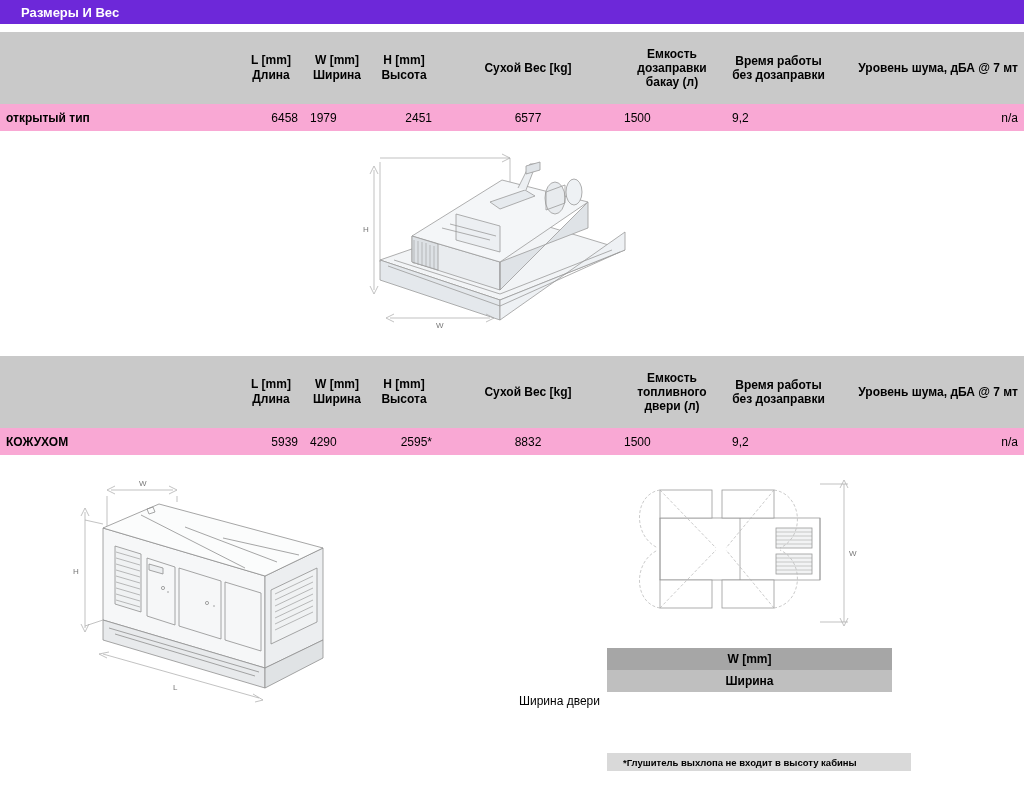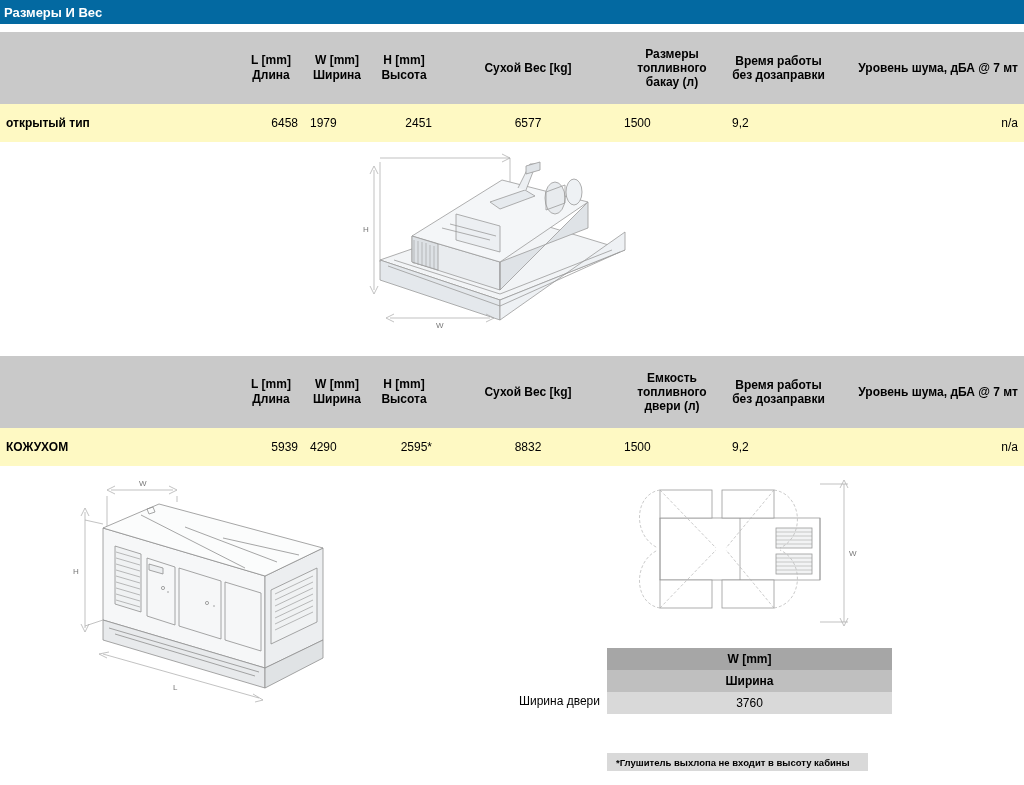--- a/index.html
+++ b/index.html
@@ -17,27 +17,27 @@
     overflow: hidden;
   }
 
   
   .title-bar {
     position: absolute;
     left: 0;
     top: 0;
     width: 1024px;
     height: 24px;
-    background: #0369a1;
+    background: #6d28d9;
     color: #ffffff;
     font-weight: bold;
     font-size: 13px;
     display: flex;
     align-items: center;
-    padding-left: 4px;
+    padding-left: 21px;
     box-sizing: border-box;
   }
 
   
   .spec-table {
     position: absolute;
     left: 0;
     width: 1024px;
     border-collapse: collapse;
     table-layout: fixed;
@@ -49,22 +49,22 @@
   .spec-table .hdr-row th {
     background: #c9c9c9;
     height: 72px;
     vertical-align: middle;
     font-size: 12px;
     font-weight: bold;
     padding: 2px 6px;
     box-sizing: border-box;
   }
   .spec-table .val-row td {
-    background: #fef9c3;
-    height: 38px;
+    background: #f9a8d4;
+    height: 27px;
     font-size: 12px;
     font-weight: normal;
     padding: 0 6px;
     box-sizing: border-box;
     vertical-align: middle;
   }
   .spec-table .val-row td.rowlabel {
     font-weight: bold;
   }
   .c-blank { width: 238px; }
@@ -108,28 +108,28 @@
     text-align: right;
     font-weight: normal;
     font-size: 12px;
   }
 
   
   .footnote {
     position: absolute;
     left: 607px;
     top: 753px;
-    width: 261px;
+    width: 304px;
     height: 18px;
     background: #d9d9d9;
     font-size: 9.5px;
     font-weight: bold;
     display: flex;
     align-items: center;
-    padding-left: 9px;
+    padding-left: 16px;
     box-sizing: border-box;
   }
 
   
   .drawing {
     position: absolute;
   }
   #drawing-open  { left: 350px; top: 140px; width: 300px; height: 190px; }
   #drawing-canopy{ left: 55px;  top: 468px; width: 330px; height: 240px; }
   #drawing-door  { left: 630px; top: 470px; width: 250px; height: 175px; }
@@ -163,21 +163,21 @@
     </th>
     <th class="hdr-center hdr-two-line">
       <div>W [mm]</div>
       <div>Ширина</div>
     </th>
     <th class="hdr-left hdr-two-line">
       <div>H  [mm]</div>
       <div>Высота</div>
     </th>
     <th class="hdr-center">Сухой Вес [kg]</th>
-    <th class="hdr-left">Размеры топливного бакау (л)</th>
+    <th class="hdr-left">Емкость дозаправки бакау (л)</th>
     <th class="hdr-left">Время работы без дозаправки</th>
     <th class="hdr-right">Уровень шума, дБА @ 7 мт</th>
   </tr>
   <tr class="val-row">
     <td class="rowlabel">открытый тип</td>
     <td class="c-l">6458</td>
     <td class="c-w">1979</td>
     <td class="c-h">2451</td>
     <td class="c-dry">6577</td>
     <td class="c-fuel">1500</td>
@@ -371,21 +371,18 @@
 
 <div class="door-label">Ширина двери</div>
 <table class="door-table">
   <tbody>
       <tr>
     <td class="dh1">W [mm]</td>
   </tr>
   <tr>
     <td class="dh2">Ширина</td>
   </tr>
-  <tr>
-    <td class="dv">3760</td>
-  </tr>
 </tbody>
   </table>
 
 <div class="footnote">
   <span>*Глушитель выхлопа не входит в высоту кабины</span>
 </div>
 
 </body></html>

